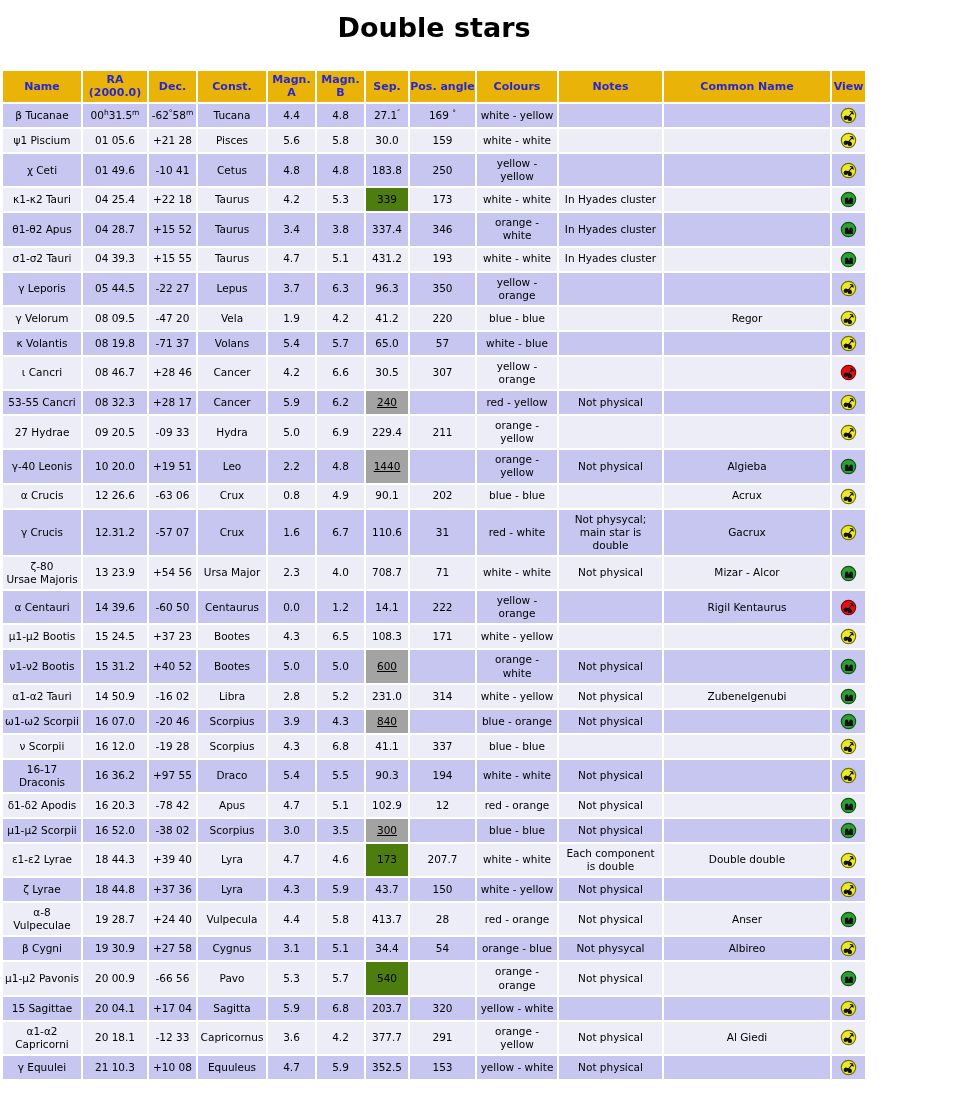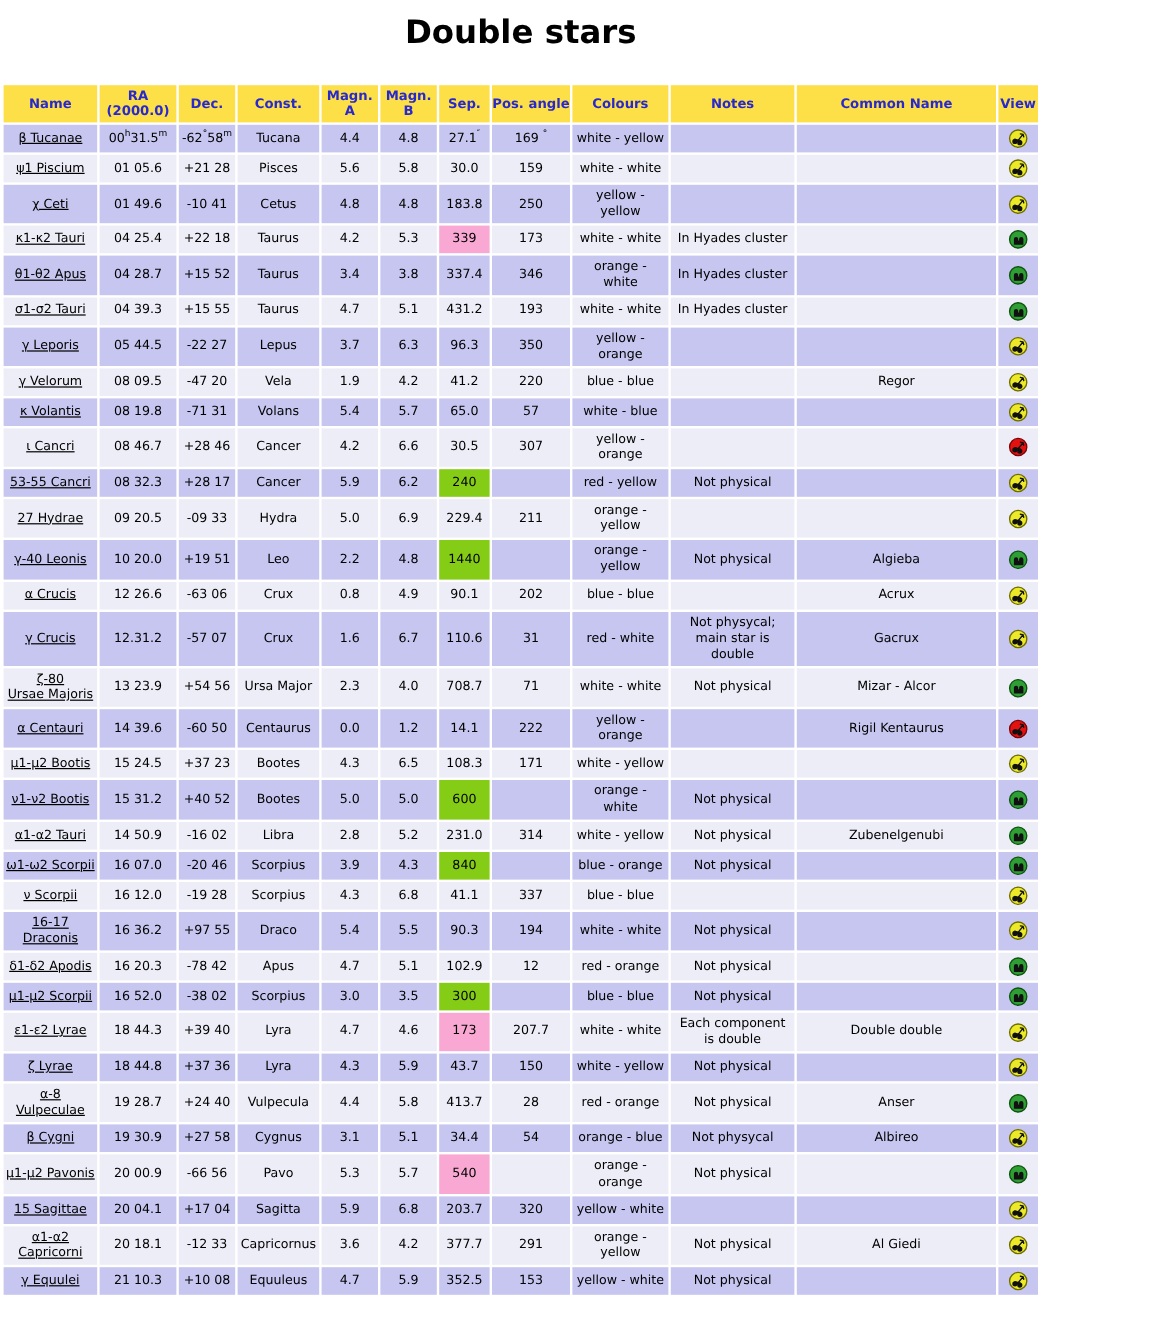--- a/index.html
+++ b/index.html
@@ -4,30 +4,30 @@
 <style>
   html,body{margin:0;padding:0;background:#fff;}
   .page{width:868px;min-height:1106px;box-sizing:border-box;background:#fff;
         font-family:"DejaVu Sans","Liberation Sans",sans-serif;padding-top:12px;}
   .big-title{font-size:27px;font-weight:bold;color:#000;text-align:center;margin:0;
              font-family:"DejaVu Sans","Liberation Sans",sans-serif;}
   .title-1{margin-bottom:26px;}
   table.stars{width:866px;margin:0 auto;border-collapse:separate;border-spacing:2px;
               table-layout:fixed;}
   table.stars th{color:#2828cf;font-weight:bold;font-size:11px;padding:2px 0 3px 0;
-                 background:#fde047;text-align:center;}
+                 background:#eab308;text-align:center;}
   table.stars td{font-size:10.5px;color:#000;text-align:center;vertical-align:middle;
                  padding:3px 2px;line-height:1.25;overflow:hidden;}
   tr.odd  td{background:#c6c6f0;}
   tr.even td{background:#ededf8;}
-  tr.odd  td.sep-light{background:#84cc16;}
-  tr.even td.sep-light{background:#f9a8d4;}
+  tr.odd  td.sep-light{background:#a3a3a3;text-decoration:underline;}
+  tr.even td.sep-light{background:#4d7c0f;}
   td sup{font-size:7.5px;line-height:0;}
   td svg{vertical-align:middle;display:inline-block;}
-  .nm{white-space:nowrap;text-decoration:underline;}
+  .nm{white-space:nowrap;}
 </style>
 </head>
 <body>
 
 <div class="page">
   <h1 class="big-title title-1">Double stars</h1>
   <table class="stars">
       <colgroup>
         <col style="width:78px">
         <col style="width:64px">
@@ -206,21 +206,21 @@
               <circle cx="9" cy="9" r="7.6" fill="#ece929" stroke="#6e6e00" stroke-width="1.2"></circle>
               <circle cx="6.1" cy="11.5" r="2.3" fill="#111111"></circle>
               <circle cx="10.4" cy="12.6" r="2.3" fill="#111111"></circle>
               <rect x="5.4" y="9.6" width="5.6" height="2.6" fill="#111111" transform="rotate(14 8.2 10.9)"></rect>
               <path d="M8.4,11.2 L13.2,5.3 M10.9,4.8 L13.3,5.3 L13.9,7.5" stroke="#111111" stroke-width="1.2" fill="none" stroke-linecap="round"></path>
             </svg></td>
         </tr>
         <tr class="odd">
           <td><span class="nm">κ Volantis</span></td>
           <td><span>08 19.8</span></td>
-          <td><span>-71 31</span></td>
+          <td><span>-71 37</span></td>
           <td><span>Volans</span></td>
           <td><span>5.4</span></td>
           <td><span>5.7</span></td>
           <td><span>65.0</span></td>
           <td><span>57</span></td>
           <td><span>white - blue</span></td>
           <td></td>
           <td><span></span></td>
           <td><svg width="17" height="17" viewBox="0 0 18 18">
               <circle cx="9" cy="9" r="7.6" fill="#ece929" stroke="#6e6e00" stroke-width="1.2"></circle>

